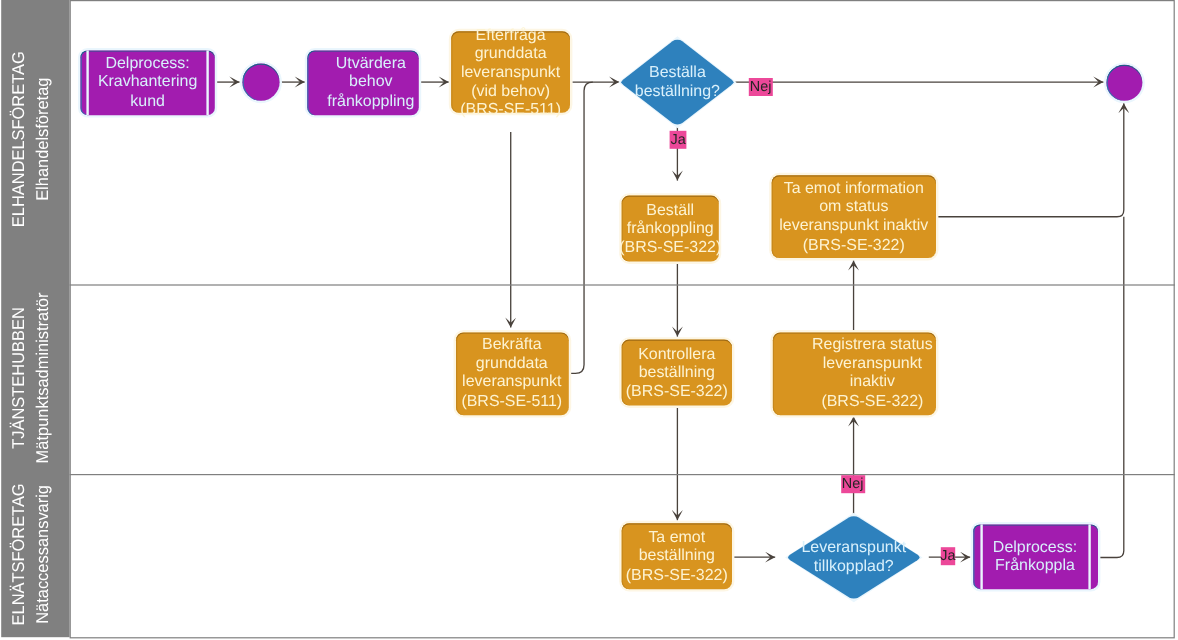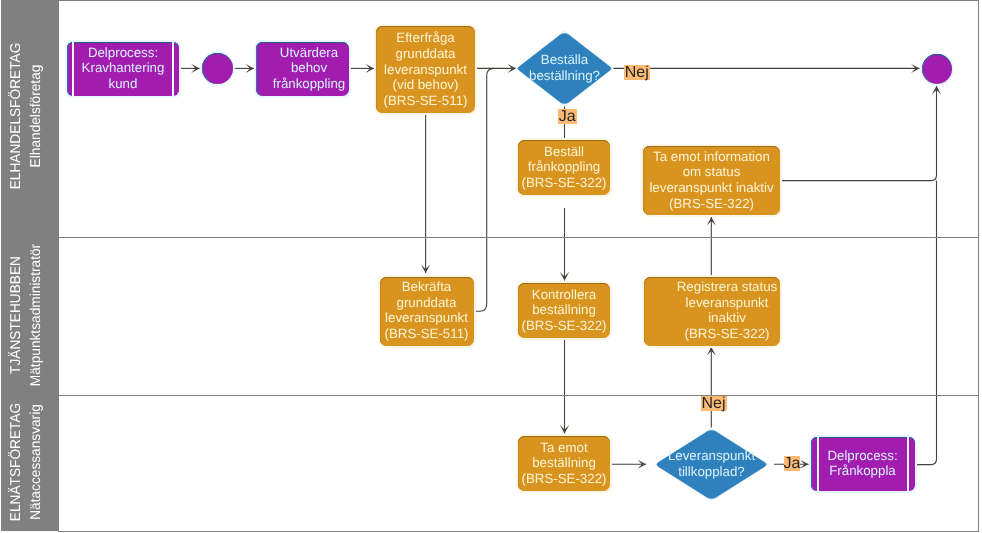--- a/index.html
+++ b/index.html
@@ -28,21 +28,21 @@
   .txt{font-size:13.3px;line-height:15.6px;margin-top:-1.2px;}
   .txt i{display:block;font-style:normal;white-space:nowrap;}
   .circ{border-radius:50%;}
   .subproc{border-radius:6px;}
   .subproc-inner{position:absolute;left:var(--bar,7.4px);right:var(--bar,7.4px);top:0;bottom:0;
      border-left:var(--gap,2.5px) solid #eaf6fd;border-right:var(--gap,2.5px) solid #eaf6fd;box-sizing:content-box;
      margin-left:calc(0px - var(--gap,2.5px));margin-right:calc(0px - var(--gap,2.5px));
      display:flex;align-items:center;justify-content:center;}
   .diamond{background:none !important;position:absolute;box-shadow:none !important;}
   .diamond>svg{position:absolute;left:-3px;top:-3px;overflow:visible;}
-  .elabel{position:absolute;font-size:16px;line-height:15px;color:#252525;white-space:nowrap;background:#fdba74;padding:0 1px;}
+  .elabel{position:absolute;font-size:12px;line-height:15px;color:#252525;white-space:nowrap;background:#ec4899;padding:0 1px;}
   .dlabel{position:relative;z-index:2;}
 </style>
 </head>
 <body>
 
 <div id="stage">
 
   <div class="band" style="left:1px;top:0px;width:57px;height:531px;"></div>
 
   <div class="frame" style="left:58px;top:0px;width:921px;height:532px;"></div>
@@ -100,21 +100,21 @@
     <div class="node circ blue" style="left:202px;top:53px;width:31px;height:31px;"></div>
 
     <div class="node rbox blue" style="left:256px;top:41.8px;width:93px;height:54px;padding-left:13px;">
       <span class="txt">
           <i>Utvärdera</i>
           <i>behov</i>
           <i>frånkoppling</i>
         </span>
     </div>
 
-    <div class="node rbox orange" style="left:376px;top:26.4px;width:99px;height:87px;">
+    <div class="node rbox orange" style="left:376px;top:26.4px;width:99px;height:68px;">
       <span class="txt">
           <i>Efterfråga</i>
           <i>grunddata</i>
           <i>leveranspunkt</i>
           <i>(vid behov)</i>
           <i>(BRS-SE-511)</i>
         </span>
     </div>
 
     <div class="node diamond blue" style="left:518px;top:33px;width:93px;height:71px;">
@@ -123,21 +123,21 @@
         <path d="M49.5 3.2 Q52.0 3.2 53.6 4.4 L94.3 36.0 Q96.3 37.6 96.3 38.5 Q96.3 39.4 94.3 41.0 L53.6 72.6 Q52.0 73.8 49.5 73.8 Q47.0 73.8 45.4 72.6 L4.7 41.0 Q2.7 39.4 2.7 38.5 Q2.7 37.6 4.7 36.0 L45.4 4.4 Q47.0 3.2 49.5 3.2 Z" fill="#2e81bd"></path>
       </svg>
       <span class="txt dlabel">
           <i>Beställa</i>
           <i>beställning?</i>
         </span>
     </div>
 
     <div class="node circ blue" style="left:921.5px;top:53.5px;width:30px;height:30px;"></div>
 
-    <div class="node rbox orange" style="left:518px;top:140px;width:92px;height:55px;">
+    <div class="node rbox orange" style="left:518px;top:163px;width:81px;height:55px;">
       <span class="txt">
           <i>Beställ</i>
           <i>frånkoppling</i>
           <i>(BRS-SE-322)</i>
         </span>
     </div>
 
     <div class="node rbox orange" style="left:643px;top:146px;width:137px;height:69px;">
       <span class="txt">
           <i>Ta emot information</i>

